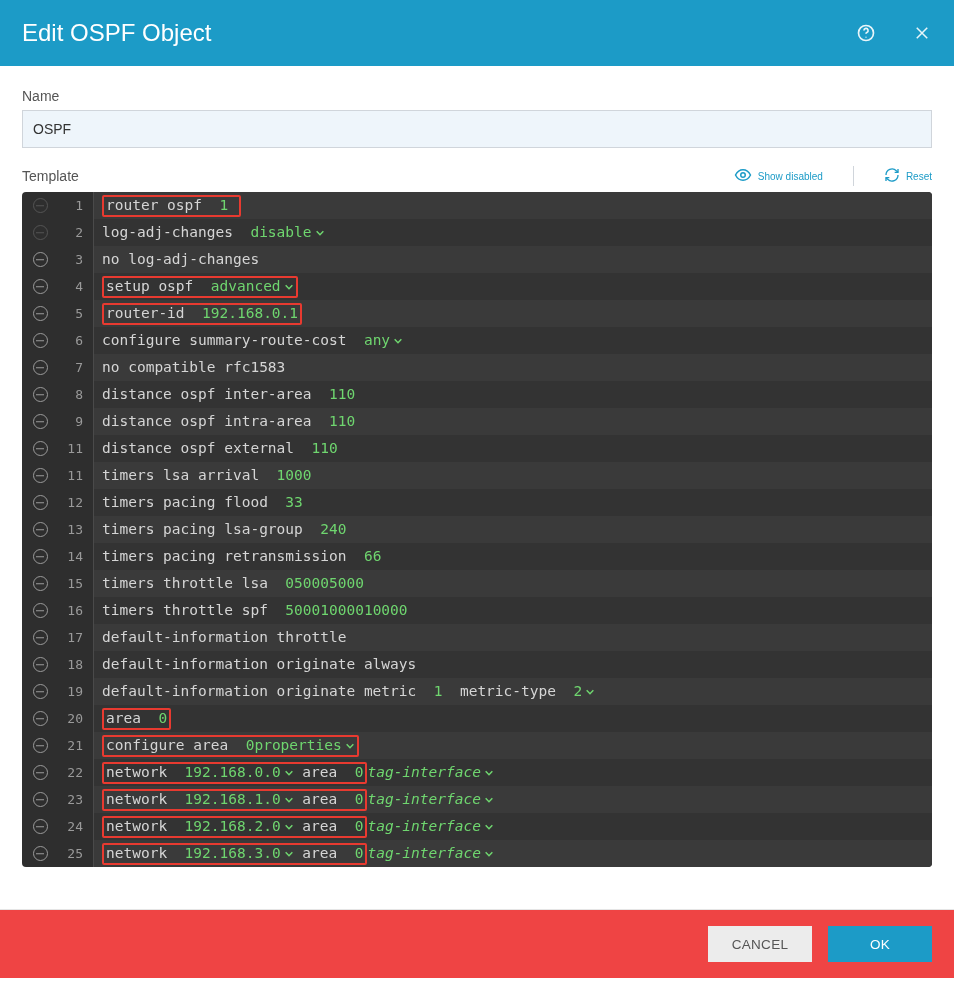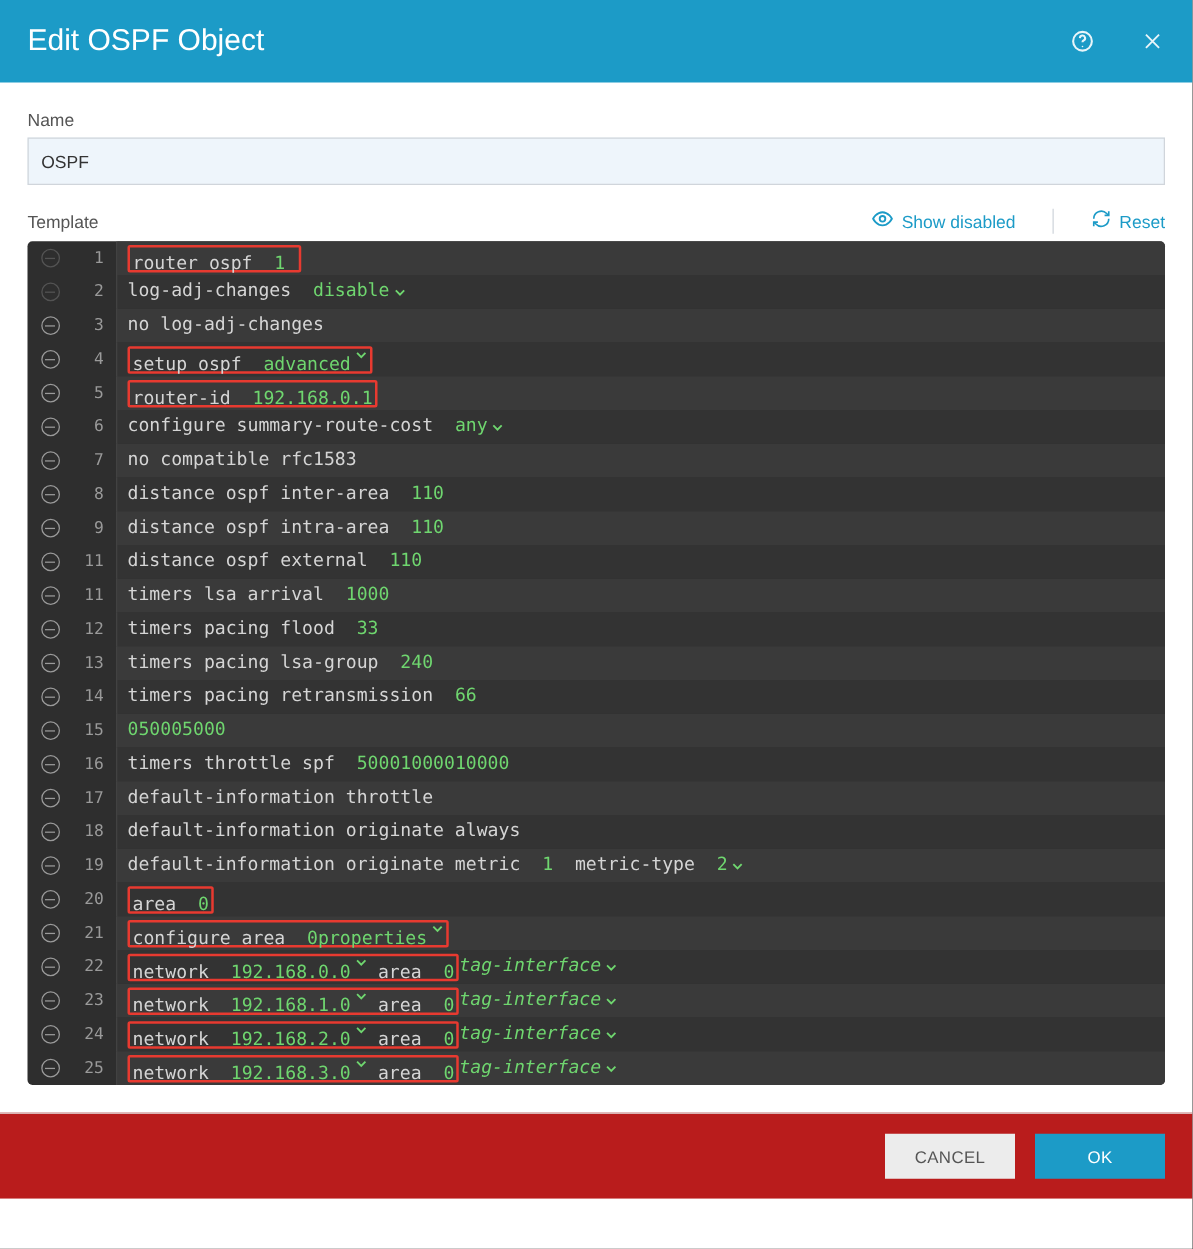--- a/index.html
+++ b/index.html
@@ -9,41 +9,41 @@
   .header .icon { width: 20px; height: 20px; display: inline-flex; align-items: center; justify-content: center; margin-left: 20px; cursor: pointer; opacity: 0.9; }
   .header svg { stroke: #fff; }
   .content { padding: 22px; }
   .form-row { display: flex; gap: 32px; margin-bottom: 18px; }
   .form-group { flex: 1; display: flex; flex-direction: column; }
   .form-group label { color: #555; font-size: 14px; margin-bottom: 6px; }
   .form-group input[type=text] { height: 38px; border: 1px solid #d0d5db; background: #eef5fb; padding: 0 10px; font-size: 14px; color: #333; }
   .form-group textarea { height: 38px; border: 1px solid #d0d5db; background: #ececec; padding: 6px 10px; font-size: 14px; resize: both; }
   .template-bar { display: flex; align-items: center; margin-bottom: 6px; gap: 16px; }
   .template-bar .tpl-label { color: #555; flex: 1; }
-  .link-btn { display: inline-flex; align-items: center; gap: 6px; color: #1c9bc7; cursor: pointer; font-size: 14px; }
+  .link-btn { display: inline-flex; align-items: center; gap: 6px; color: #1c9bc7; cursor: pointer; font-size: 10px; }
   .vbar { width: 1px; height: 20px; background: #d0d5db; margin: 0 14px; }
   .link-btn svg { stroke: #1c9bc7; }
   .editor { background: #2e2e2e; border-radius: 4px; overflow: hidden; font-family: "Menlo", "Consolas", monospace; font-size: 14.5px; color: #d5d5d5; }
   .erow { display: flex; align-items: stretch; height: 27px; line-height: 27px; }
   .erow:nth-child(odd) .code { background: #3a3a3a; }
   .erow:nth-child(even) .code { background: #333333; }
   .gut-icon { width: 36px; display: flex; align-items: center; justify-content: center; color: #9a9a9a; }
   .gut-icon.dim { opacity: 0.35; }
   .gut-num { width: 36px; text-align: right; padding-right: 10px; color: #9a9a9a; font-size: 13px; border-right: 1px solid #4a4a4a; }
   .code { flex: 1; padding-left: 8px; display: flex; align-items: center; white-space: pre; }
   .seg { display: inline-flex; align-items: center; white-space: pre; }
-  .hl { border: 2px solid #e83a30; border-radius: 2px; display: inline-flex; align-items: flex-start; height: 22px; padding: 0 2px; }
+  .hl { border: 2px solid #e83a30; border-radius: 2px; display: inline-flex; align-items: center; height: 22px; padding: 0 2px; }
   .tok-cmd { color: #d5d5d5; }
   .tok-green { color: #6fd66f; }
   .tok-ital { color: #6fd66f; font-style: italic; }
   .caret { display: inline-block; margin-left: 3px; }
   .caret svg { display: block; }
   .minus-circle { width: 15px; height: 15px; border: 1.5px solid #9a9a9a; border-radius: 50%; position: relative; }
   .minus-circle::after { content: ""; position: absolute; left: 2.5px; right: 2.5px; top: 50%; height: 1.5px; background: #9a9a9a; transform: translateY(-50%); }
-  .footer { border-top: 1px solid #e5e5e5; background: #b91c1c; padding: 16px 22px; display: flex; justify-content: flex-end; gap: 16px; }
+  .footer { border-top: 1px solid #e5e5e5; background: #ef4444; padding: 16px 22px; display: flex; justify-content: flex-end; gap: 16px; margin-top: 20px; }
   .btn { min-width: 104px; height: 36px; display: inline-flex; align-items: center; justify-content: center; font-size: 13.5px; cursor: pointer; border: none; letter-spacing: 0.3px; }
   .btn-cancel { background: #ececec; color: #555; }
   .btn-ok { background: #1c9bc7; color: #fff; }
 </style>
 </head>
 <body>
 
 <div class="header">
   <h1>Edit OSPF Object</h1>
   <span class="icon">
@@ -196,21 +196,21 @@
           <span class="minus-circle"></span>
         </div>
         <div class="gut-num">14</div>
         <div class="code"><span class="seg">     </span><span class="seg tok-cmd">timers pacing retransmission  </span><span class="seg tok-green">66</span></div>
       </div>
       <div class="erow">
         <div class="gut-icon">
           <span class="minus-circle"></span>
         </div>
         <div class="gut-num">15</div>
-        <div class="code"><span class="seg">     </span><span class="seg tok-green">0</span><span class="seg tok-cmd">   </span><span class="seg tok-green">5000</span><span class="seg tok-cmd">   </span><span class="seg tok-green">5000</span></div>
+        <div class="code"><span class="seg">     </span><span class="seg tok-cmd">timers throttle lsa  </span><span class="seg tok-green">0</span><span class="seg tok-cmd">   </span><span class="seg tok-green">5000</span><span class="seg tok-cmd">   </span><span class="seg tok-green">5000</span></div>
       </div>
       <div class="erow">
         <div class="gut-icon">
           <span class="minus-circle"></span>
         </div>
         <div class="gut-num">16</div>
         <div class="code"><span class="seg">     </span><span class="seg tok-cmd">timers throttle spf  </span><span class="seg tok-green">5000</span><span class="seg tok-cmd">   </span><span class="seg tok-green">10000</span><span class="seg tok-cmd">   </span><span class="seg tok-green">10000</span></div>
       </div>
       <div class="erow">
         <div class="gut-icon">

